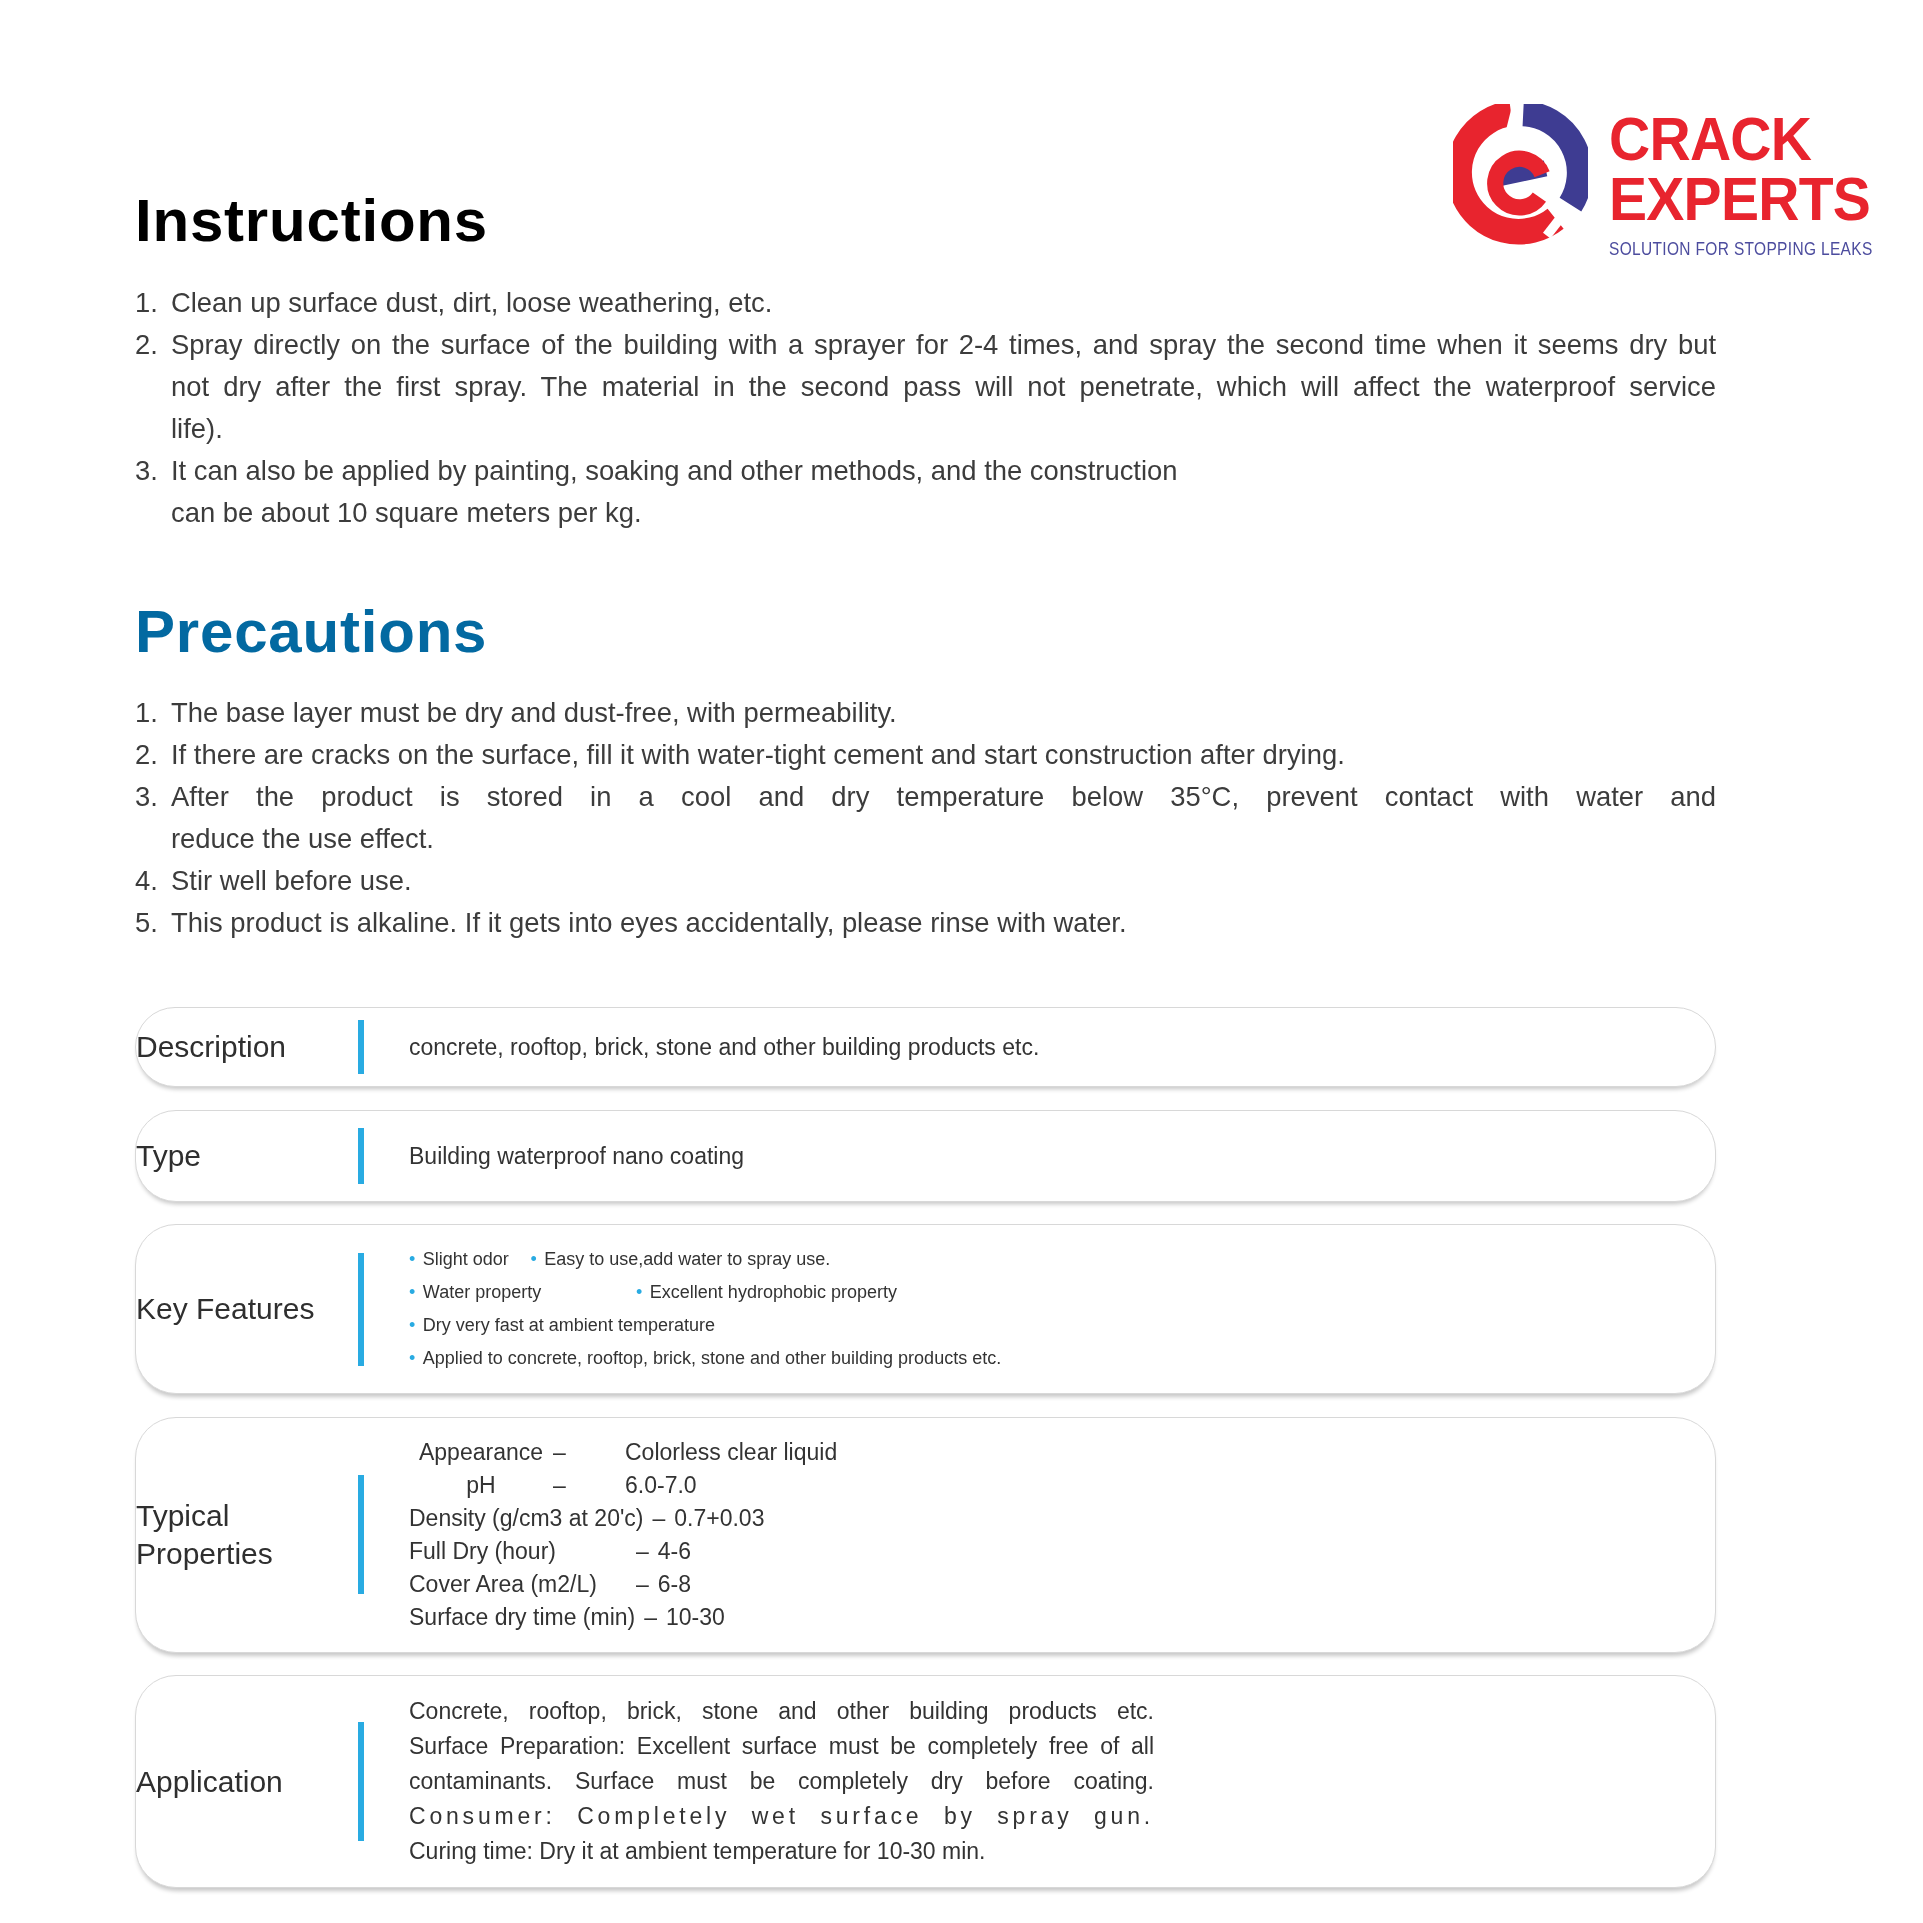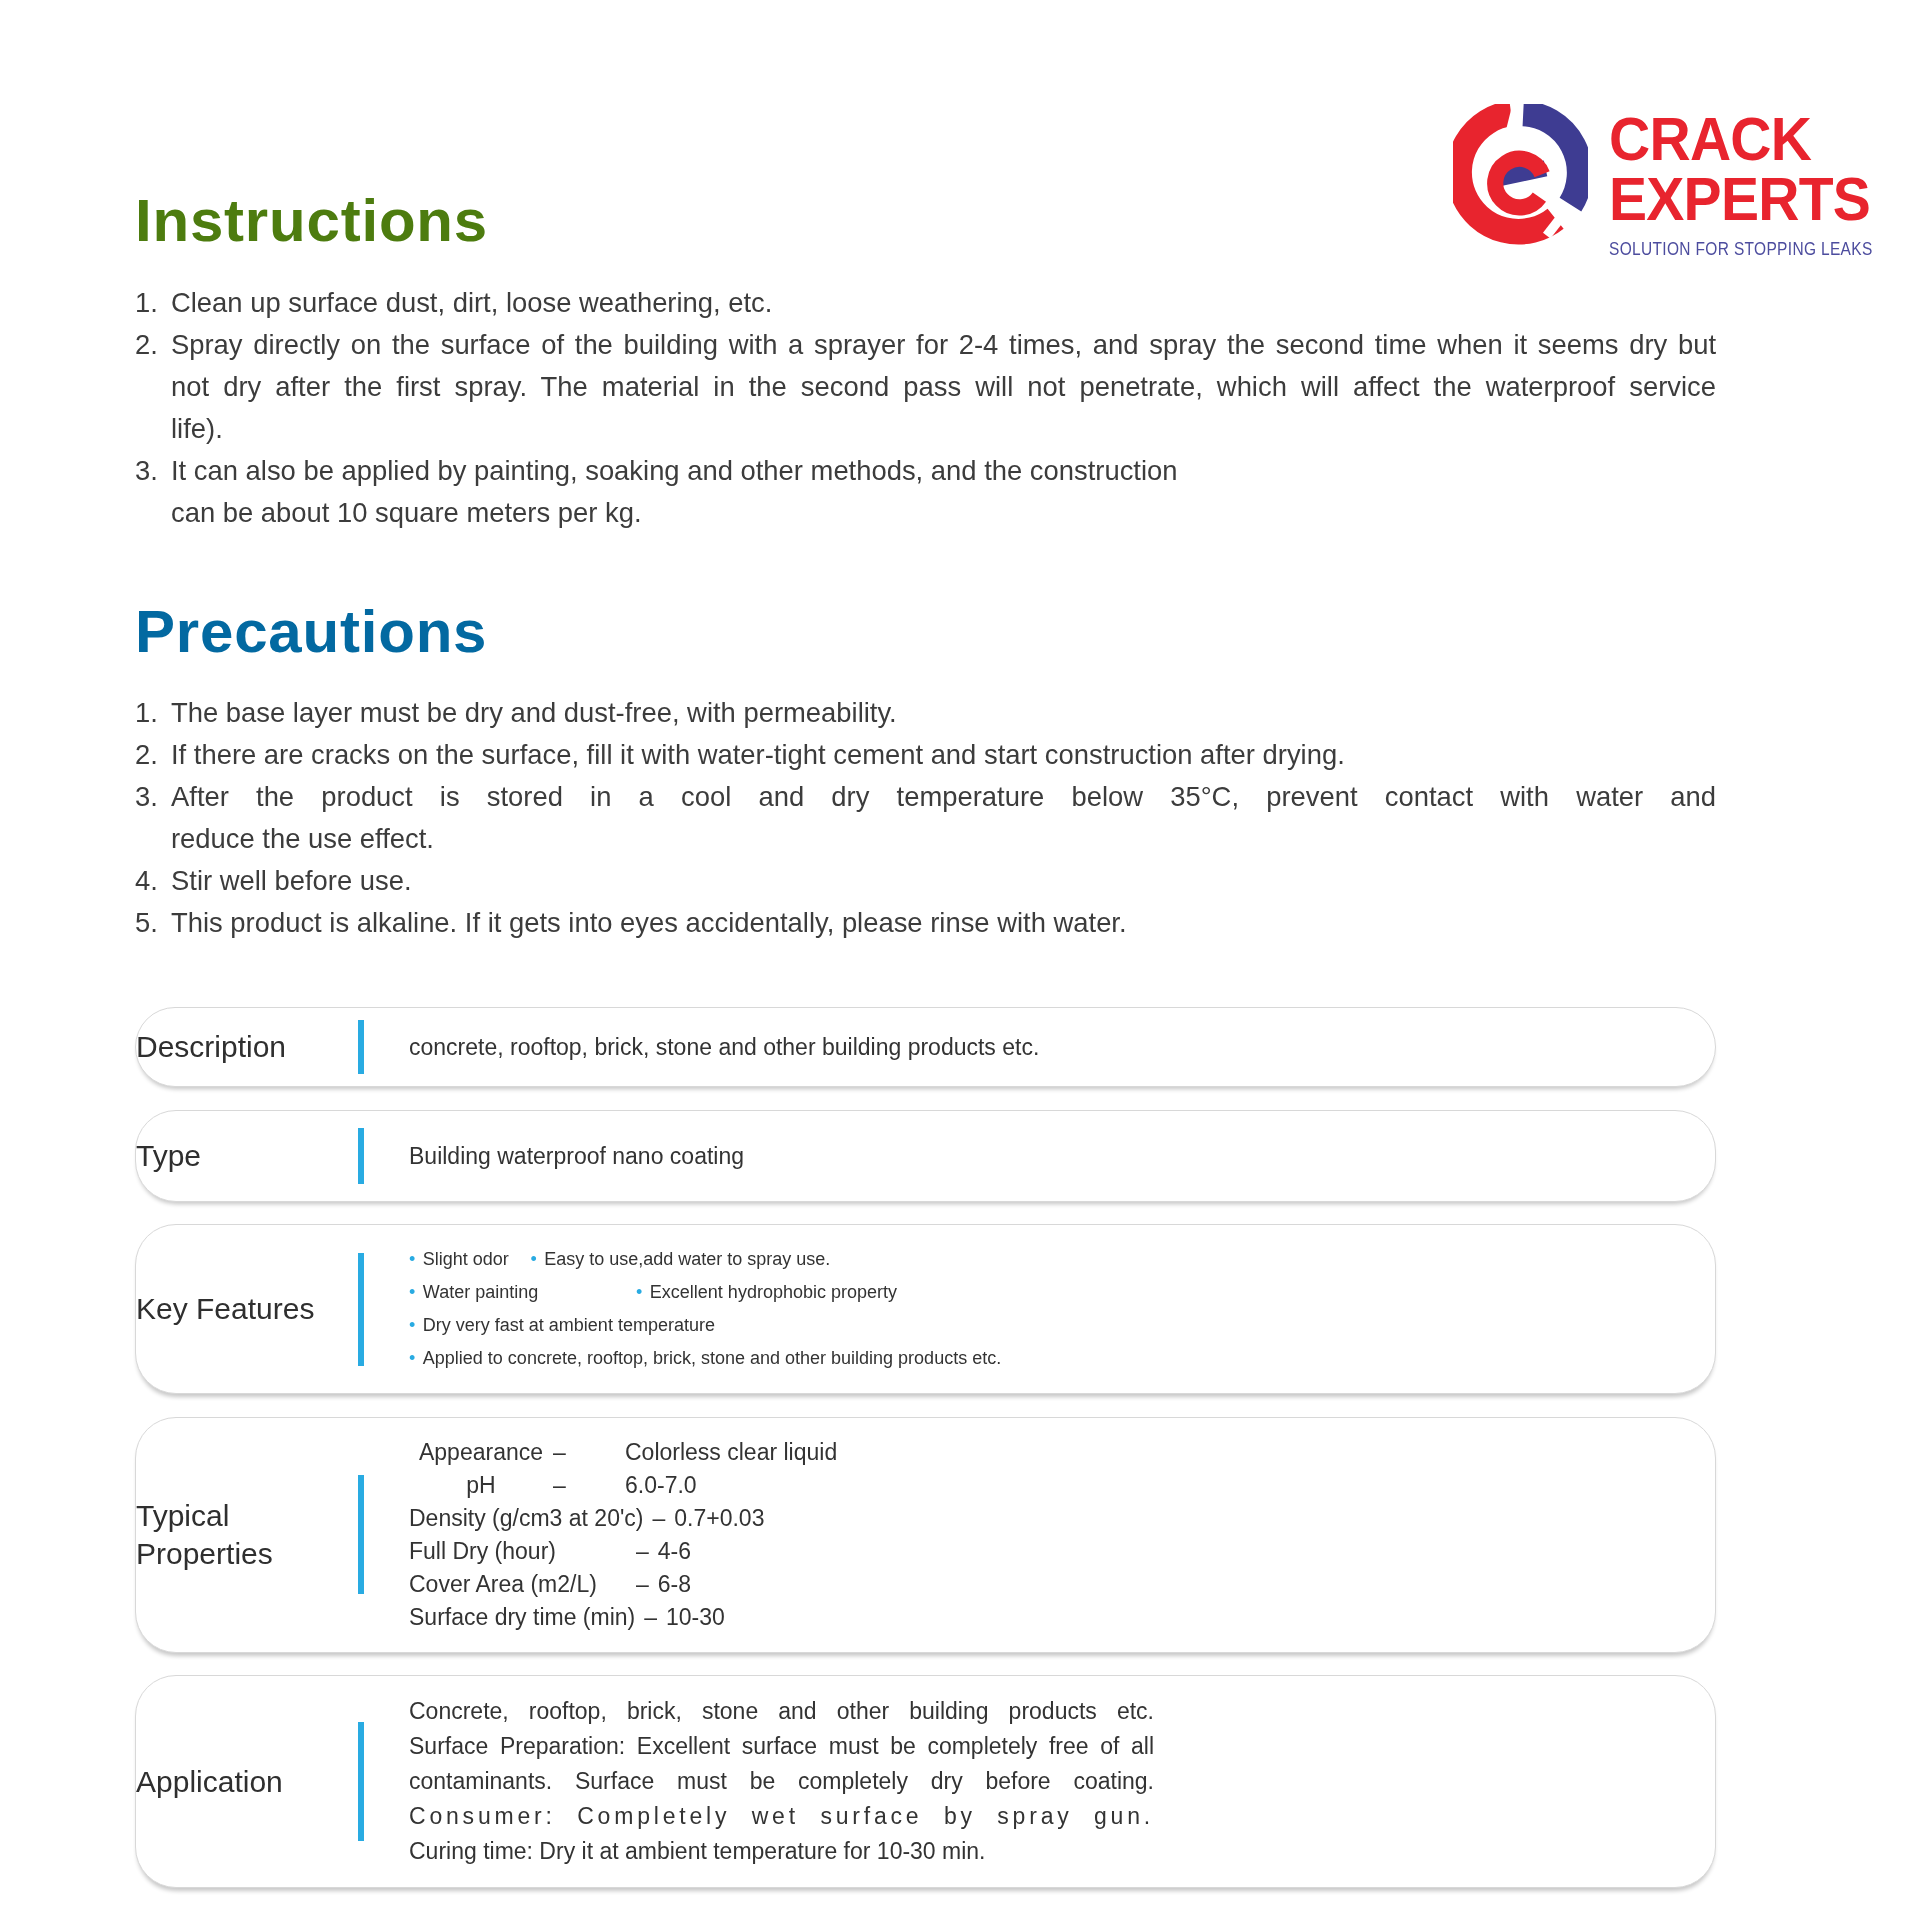--- a/index.html
+++ b/index.html
@@ -17,21 +17,21 @@
   .logo{position:absolute;left:1453px;top:104px;display:flex;align-items:flex-start;}
   .logo-mark{width:135px;height:143px;flex-shrink:0;}
   .logo-text{margin-left:21px;padding-top:4.5px;}
   .logo-words{transform:scaleX(.92);transform-origin:left top;}
   .logo-word{font-weight:bold;font-size:62px;line-height:60px;letter-spacing:-0.8px;color:#E8242E;}
   .logo-tagline{margin-top:10.5px;font-size:18px;letter-spacing:0.4px;color:#4C4C9E;transform:scaleX(.86);transform-origin:left top;white-space:nowrap;}
 
   
   .main{position:absolute;left:135px;top:0;width:1581px;}
   .h-title{font-size:60px;font-weight:bold;letter-spacing:0.8px;line-height:65px;margin:0;}
-  .h-instructions{margin-top:188px;color:#4d7c0f;}
+  .h-instructions{margin-top:188px;color:#000000;}
   .h-precautions{margin-top:65px;color:#0369a1;}
 
   .num-list{margin-top:28.6px;font-size:27.4px;line-height:42px;color:#3C3C3C;}
   .num-item{display:flex;}
   .num-item .num{width:36px;flex-shrink:0;}
   .num-item .itext{flex:1;}
   .iline{display:block;}
   .iline.just{text-align:justify;text-align-last:justify;}
 
   
@@ -182,21 +182,21 @@
 
       <div class="card card-kf">
         <div class="label">Key Features</div>
         <div class="bar"></div>
         <div class="content">
           <div class="kf-line">
             <span class="kf-seg gap"><span class="bullet">•</span><span>Slight odor</span></span>
             <span class="kf-seg"><span class="bullet">•</span><span>Easy to use,add water to spray use.</span></span>
           </div>
           <div class="kf-line">
-            <span class="kf-seg w300"><span class="bullet">•</span><span>Water painting</span></span>
+            <span class="kf-seg w300"><span class="bullet">•</span><span>Water property</span></span>
             <span class="kf-seg"><span class="bullet">•</span><span>Excellent hydrophobic property</span></span>
           </div>
           <div class="kf-line">
             <span class="kf-seg"><span class="bullet">•</span><span>Dry very fast at ambient temperature</span></span>
           </div>
           <div class="kf-line">
             <span class="kf-seg"><span class="bullet">•</span><span>Applied to concrete, rooftop, brick, stone and other building products etc.</span></span>
           </div>
         </div>
       </div>

